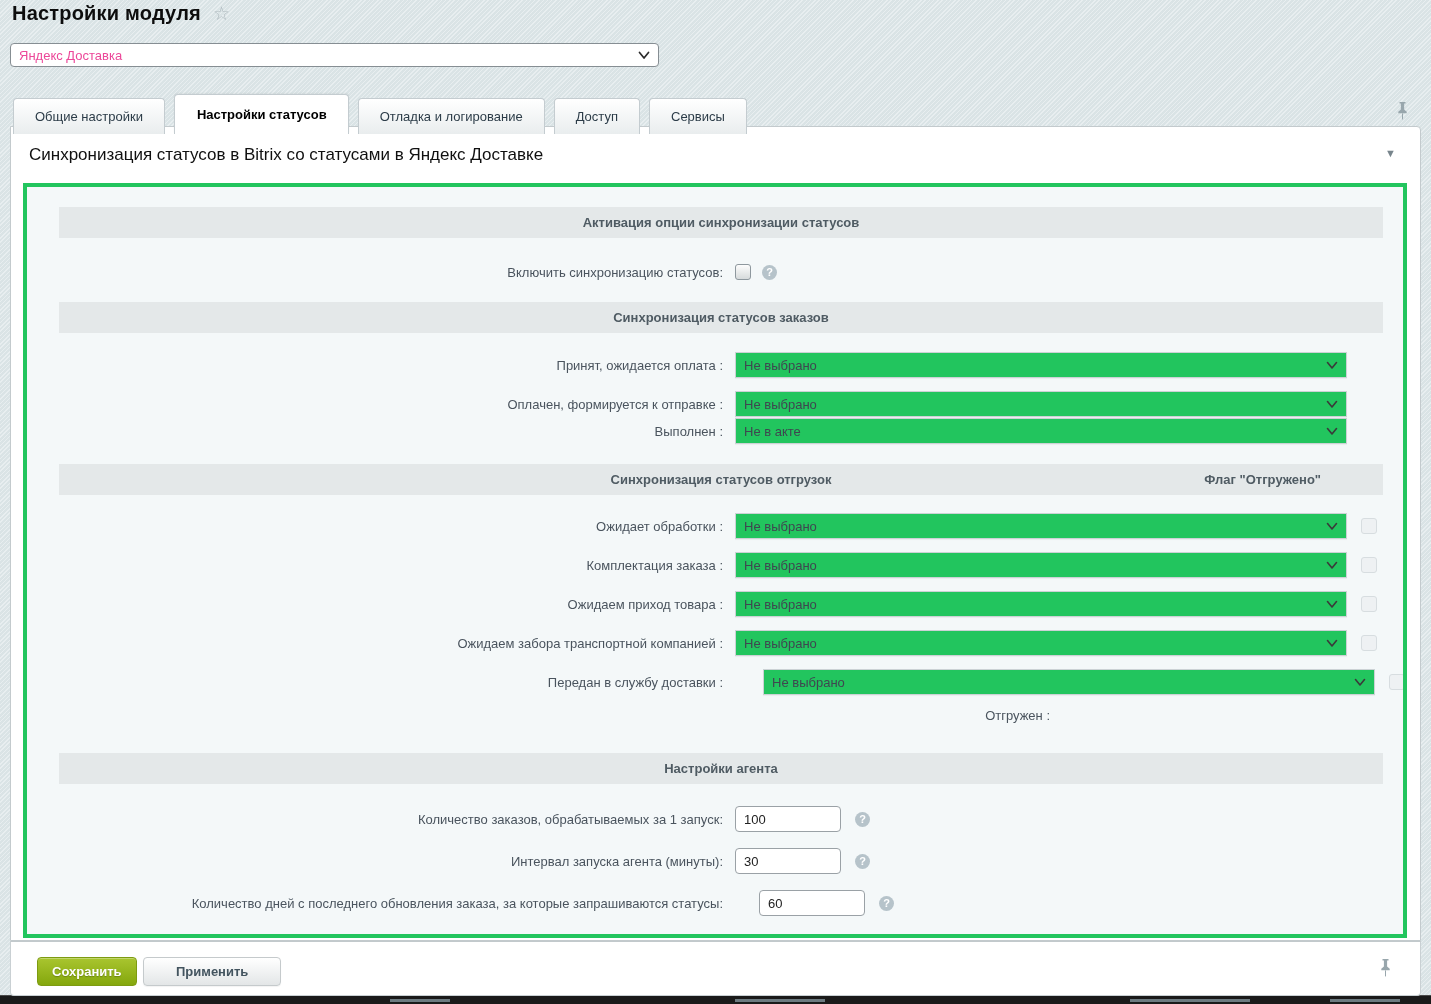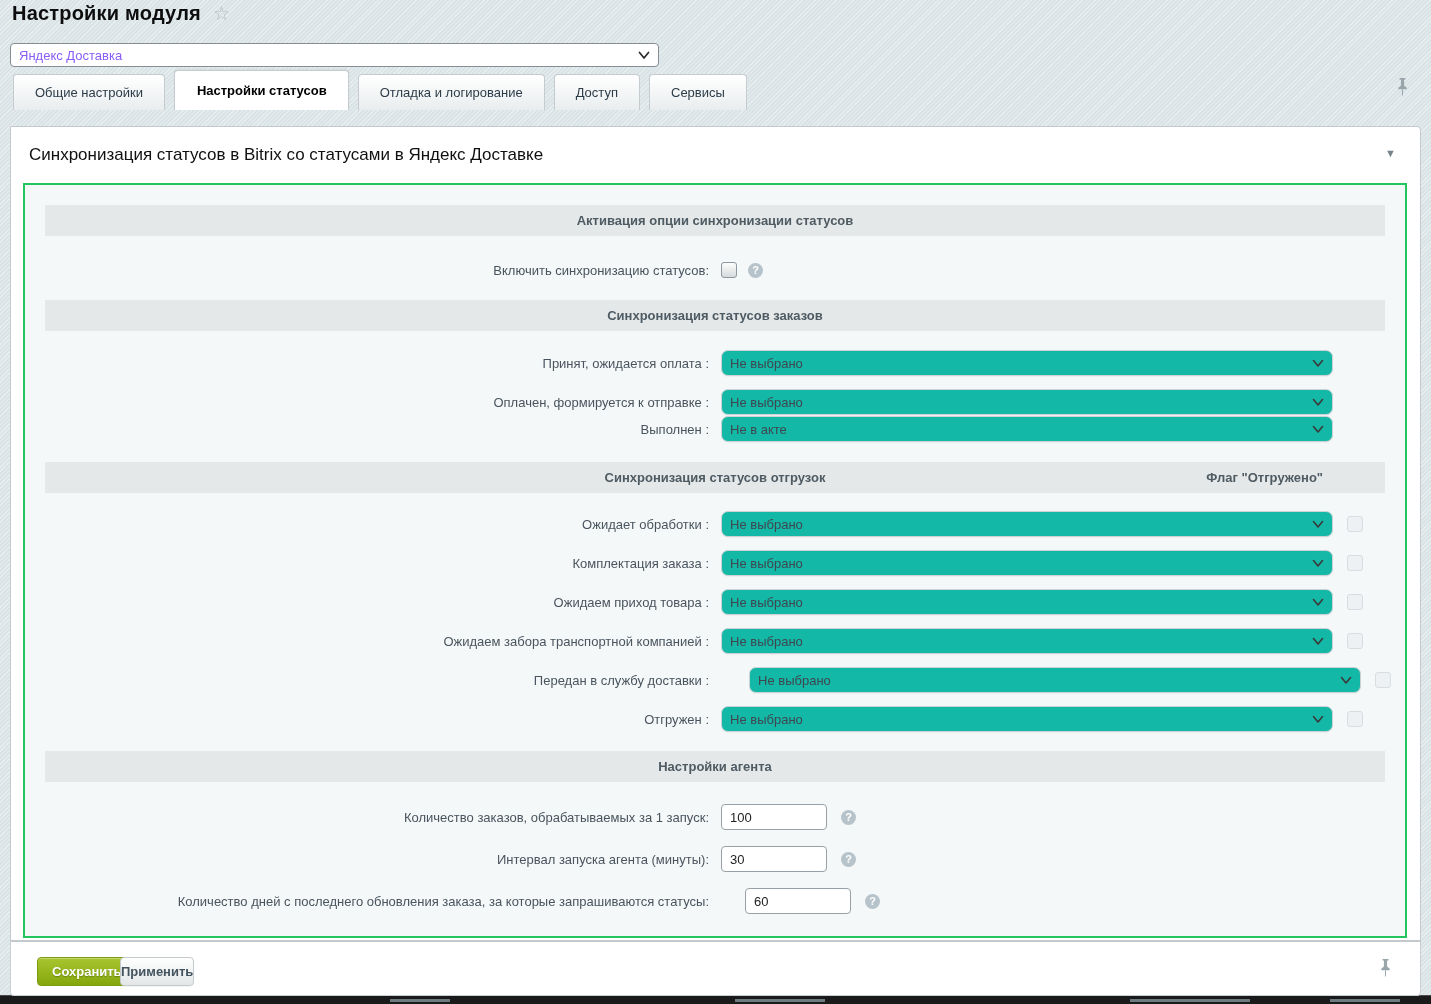--- a/index.html
+++ b/index.html
@@ -13,24 +13,24 @@
   
   .page-head { position:absolute; left:12px; top:2px; display:flex; align-items:center; }
   .page-title { font-size:20px; font-weight:bold; color:#0d0d0d; letter-spacing:.2px; }
   .star-icon { margin-left:12px; font-size:19px; color:#aeb9be; cursor:pointer; line-height:1; }
   
   .module-select {
     position:absolute; left:10px; top:43px; width:649px; height:24px;
     background:#fff; border:1px solid #868e93; border-radius:4px;
     display:flex; align-items:center; padding:0 8px; cursor:pointer;
   }
-  .module-select .val { font-size:13px; color:#8b5cf6; flex:1; }
+  .module-select .val { font-size:13px; color:#ec4899; flex:1; }
   .chev { flex:0 0 auto; }
   
-  .tabbar { position:absolute; left:13px; top:70px; right:10px; height:40px; display:flex; align-items:flex-end; z-index:3;text-align:right; }
+  .tabbar { position:absolute; left:13px; top:94px; right:10px; height:40px; display:flex; align-items:flex-end; z-index:3;text-align:right; }
   .tab {
     height:36px; padding:0 21px; margin-right:9px;
     display:flex; align-items:center;
     background:linear-gradient(#ffffff,#e9edee);
     border:1px solid #c4ccd0; border-bottom:none;
     border-radius:4px 4px 0 0;
     font-size:13px; color:#2c3c48; cursor:pointer; white-space:nowrap;
   }
   .tab.active {
     height:40px; background:#fff; font-weight:bold; color:#000;
@@ -42,35 +42,36 @@
   .main-panel {
     position:absolute; left:10px; top:126px; width:1411px; height:815px;
     background:#fff; border:1px solid #c3cacd; border-radius:0 4px 0 0;
     z-index:2;
   }
   .panel-title-row { position:relative; height:56px; }
   .panel-title { position:absolute; left:18px; top:18px; font-size:17px; color:#101010; }
   .collapse-icon { position:absolute; right:24px; top:20px; font-size:11px; color:#78858c; cursor:pointer; }
   .inner-panel {
     position:absolute; left:12px; right:13px; top:56px; bottom:2px;
-    background:#f4f8f9; border:2px solid #22c55e;
+    background:#f4f8f9; border:4px solid #22c55e;
     overflow:hidden;
+    padding-left:12px;
   }
   .section-bar {
     height:31px; line-height:31px; margin:0 20px;
     background:#e4e8e9; text-align:center;
     font-size:13px; font-weight:bold; color:#4f5b63; position:relative;
   }
   .flag-header { position:absolute; right:62px; top:0; font-weight:bold; }
   .form-row { display:flex; align-items:center; height:26px; margin-left:20px; margin-right:20px; }
   .form-label { width:670px; flex:0 0 670px; text-align:right; padding-right:6px; font-size:13px; color:#4a545e; }
   .ctrl { display:flex; align-items:center; margin-left:6px; }
   .select-box {
-    width:612px; height:26px; background:#14b8a6;
-    border:1px solid #ccd2d5; border-radius:7px;
+    width:612px; height:26px; background:#22c55e;
+    border:1px solid #ccd2d5; border-radius:0;
     display:flex; align-items:center; padding:0 8px;
     box-shadow:0 1px 1px rgba(0,0,0,.04); cursor:pointer;
   }
   .select-box .val { flex:1; font-size:13px; color:#3f4750; }
   .checkbox {
     width:16px; height:16px; border-radius:3px; cursor:pointer;
     border:1px solid #8e989e; background:linear-gradient(#fdfdfd,#d6dadb);
   }
   .checkbox.flag { border:1px solid #d7dde0; background:#eef1f3; margin-left:14px; }
   .help-icon {
@@ -91,21 +92,21 @@
     border-radius:0 0 4px 4px; z-index:2;
   }
   .btn { height:29px; border-radius:4px; font-size:13px; font-weight:bold; cursor:pointer; font-family:"Liberation Sans", sans-serif; }
   .btn-save {
     position:absolute; left:26px; top:15px; padding:0 14px;
     background:linear-gradient(#a9c52f,#84a70d); border:1px solid #7d9b11;
     color:#fff; text-shadow:0 1px 1px rgba(0,0,0,.25);
     box-shadow:inset 0 1px 0 rgba(255,255,255,.3);
   }
   .btn-apply {
-    position:absolute; left:109px; top:15px; padding:0 0;
+    position:absolute; left:132px; top:15px; padding:0 32px;
     background:linear-gradient(#ffffff,#e3e6e7); border:1px solid #c5cacc;
     color:#43545f; box-shadow:0 1px 1px rgba(0,0,0,.05);
   }
   .footer-pin { position:absolute; right:28px; top:16px; cursor:pointer; }
   
   .bottom-strip {
     position:absolute; left:0; bottom:0; width:1431px; height:9px;
     background:#1a1a1a; border-top:1px solid #4a4a4a;
   }
   .bottom-strip i { position:absolute; top:3px; height:3px; background:#6d7a80; display:block; }
@@ -255,21 +256,21 @@
         <div class="ctrl">
           <div class="select-box">
             <span class="val">Не выбрано</span>
             <svg class="chev" width="12" height="9" viewBox="0 0 12 9">
                 <path d="M1.5 1.5 L6 7 L10.5 1.5" fill="none" stroke="#3a3a3a" stroke-width="1.6" stroke-linecap="round" stroke-linejoin="round"></path>
               </svg>
           </div>
           <span class="checkbox flag"></span>
         </div>
       </div>
-      <div class="form-row" style="margin-top:13px;">
+      <div class="form-row" style="margin-top:13px;flex-direction:column;">
         <div class="form-label">Отгружен :</div>
         <div class="ctrl">
           <div class="select-box">
             <span class="val">Не выбрано</span>
             <svg class="chev" width="12" height="9" viewBox="0 0 12 9">
                 <path d="M1.5 1.5 L6 7 L10.5 1.5" fill="none" stroke="#3a3a3a" stroke-width="1.6" stroke-linecap="round" stroke-linejoin="round"></path>
               </svg>
           </div>
           <span class="checkbox flag"></span>
         </div>

